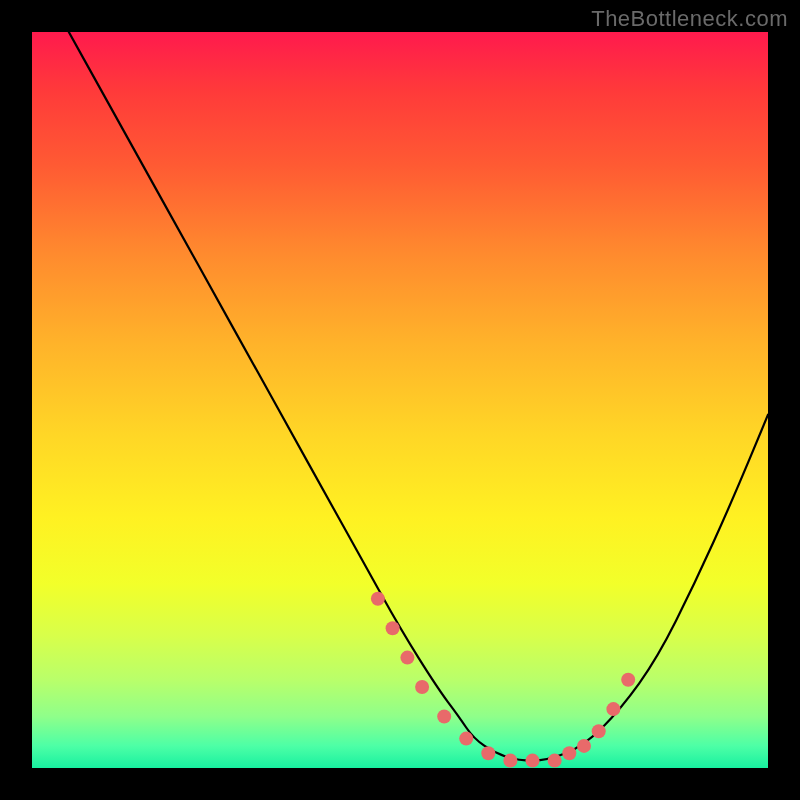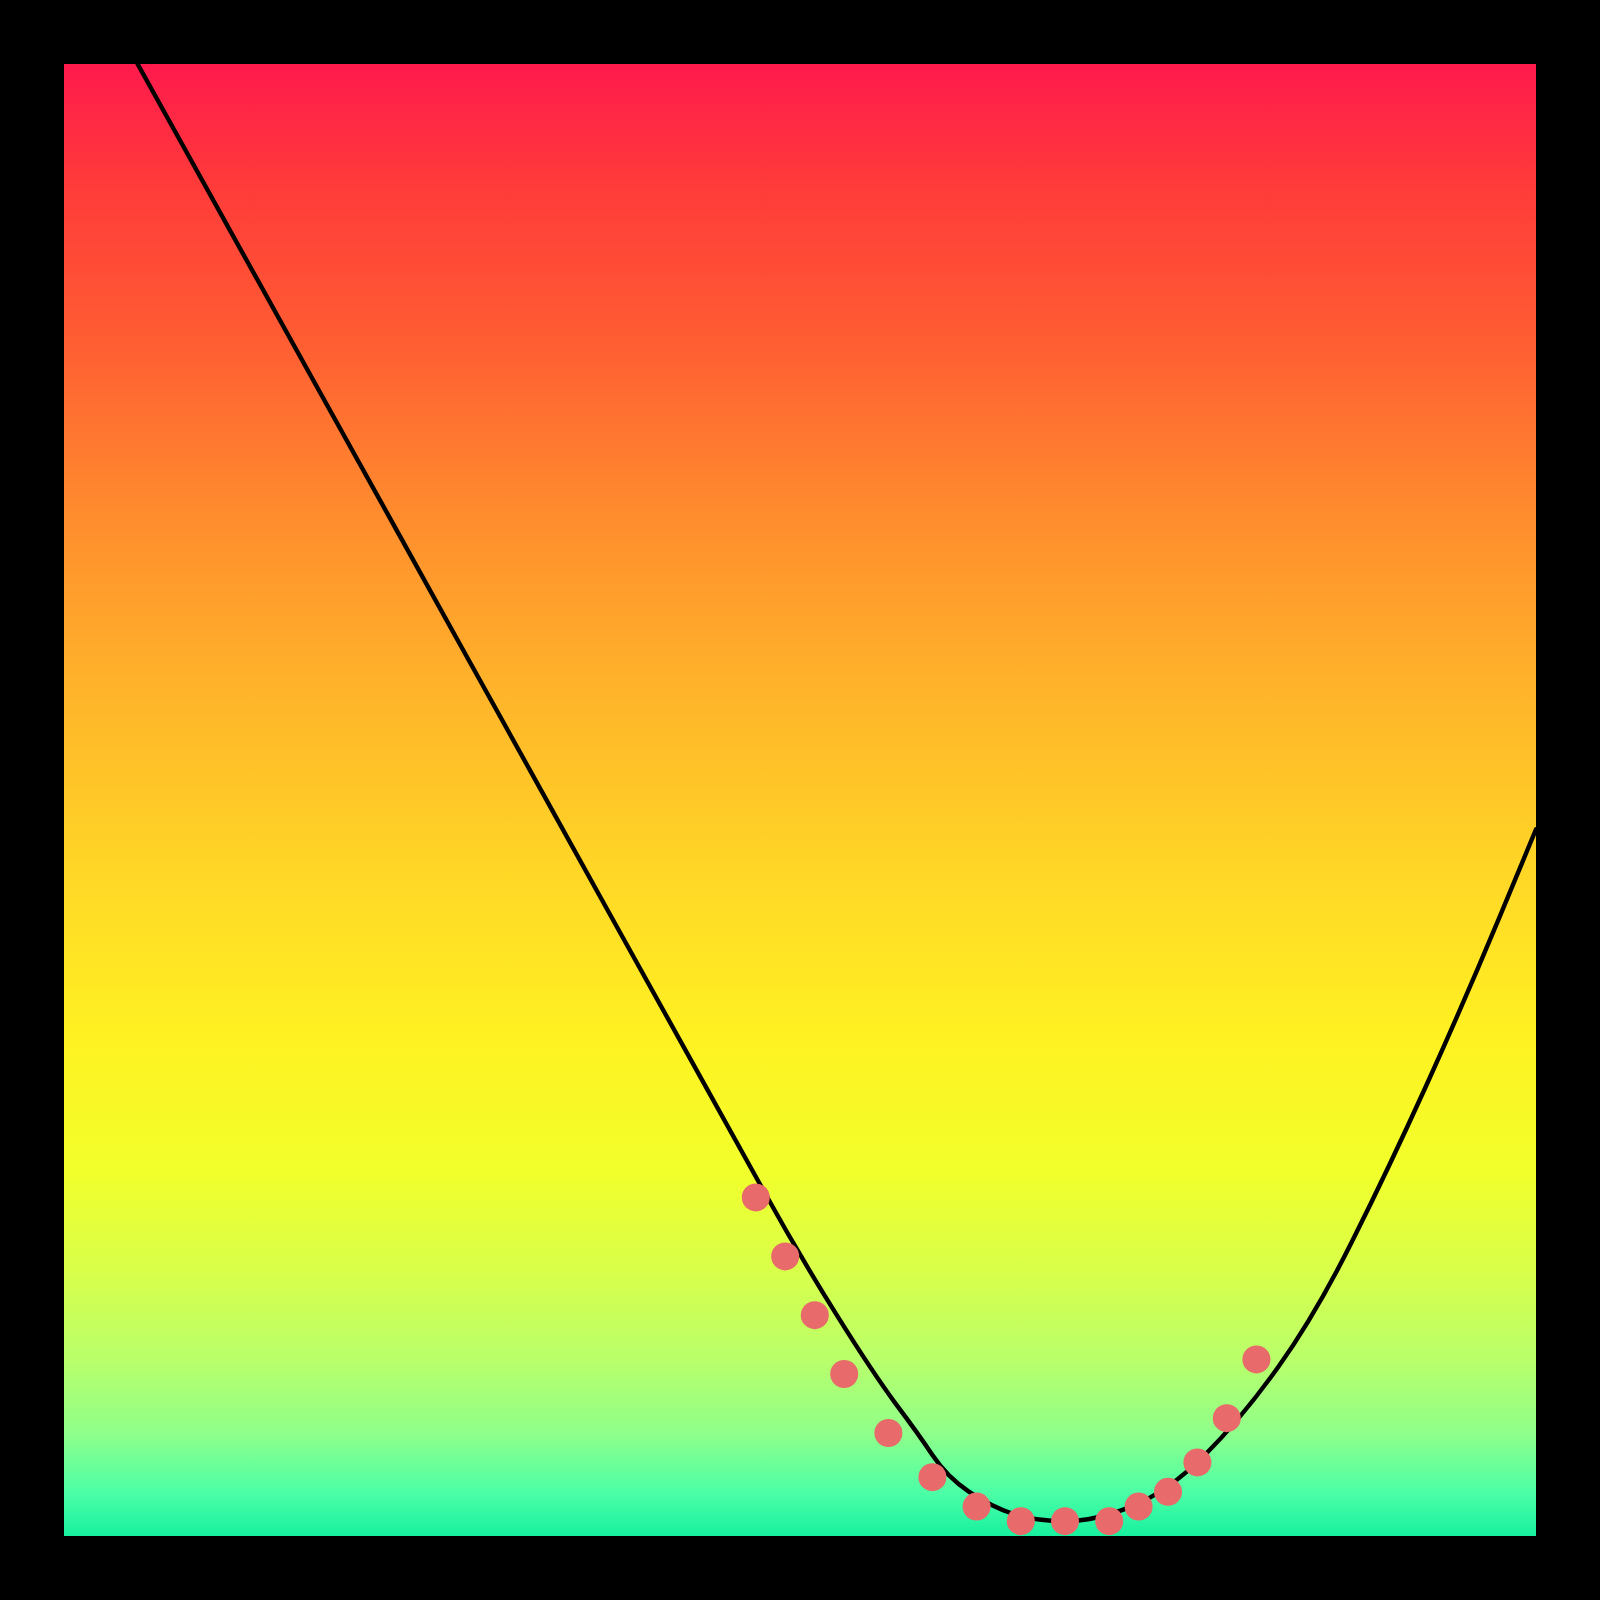--- a/index.html
+++ b/index.html
@@ -70,20 +70,21 @@
   }
   .dot {
     fill: #e86a6a;
     stroke: none;
   }
 </style>
 </head>
 <body>
 
 <div class="frame">
+  <div class="watermark">TheBottleneck.com</div>
 
   <div class="plot-area">
     <div class="gradient"></div>
     <svg class="curve" viewBox="0 0 736 736" preserveAspectRatio="none">
       <path id="curve-path" class="curve-path" d="M 36.8 0.0 Q 36.8 0.0 55.2 33.1 Q 73.6 66.2 92.0 99.4 Q 110.4 132.5 128.8 165.6 Q 147.2 198.7 165.6 231.8 Q 184.0 265.0 202.4 298.1 Q 220.8 331.2 239.2 364.3 Q 257.6 397.4 276.0 430.6 Q 294.4 463.7 312.8 496.8 Q 331.2 529.9 349.6 563.0 Q 368.0 596.2 386.4 625.6 Q 404.8 655.0 415.8 669.8 Q 426.9 684.5 434.2 695.5 Q 441.6 706.6 452.6 713.9 Q 463.7 721.3 474.7 725.0 Q 485.8 728.6 500.5 728.6 Q 515.2 728.6 533.6 721.3 Q 552.0 713.9 570.4 695.5 Q 588.8 677.1 607.2 651.4 Q 625.6 625.6 644.0 588.8 Q 662.4 552.0 680.8 511.5 Q 699.2 471.0 717.6 426.9 T 736.0 382.7"></path>
       <g id="dots-group">
           <circle cx="345.9" cy="566.7" r="7" class="dot"></circle>
           <circle cx="360.6" cy="596.2" r="7" class="dot"></circle>
           <circle cx="375.4" cy="625.6" r="7" class="dot"></circle>
           <circle cx="390.1" cy="655.0" r="7" class="dot"></circle>

